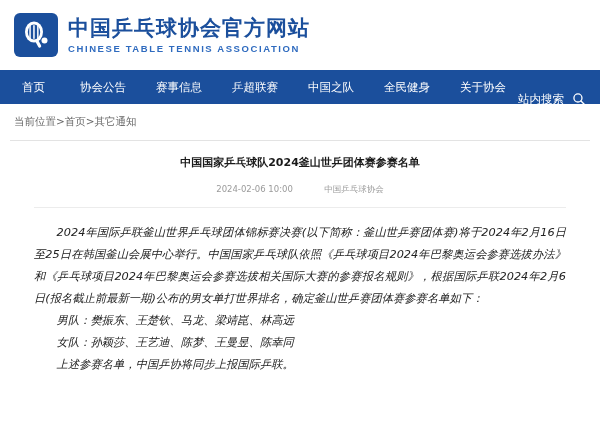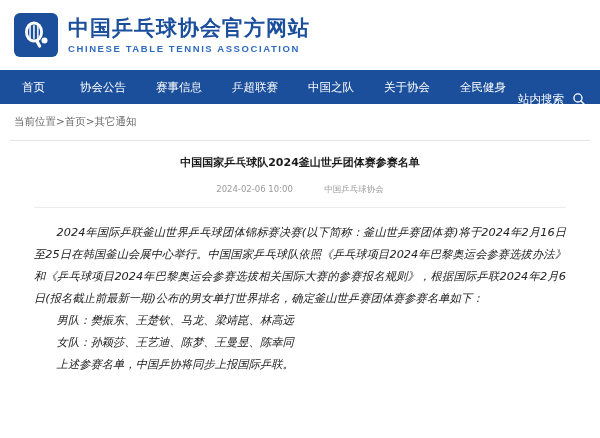--- a/index.html
+++ b/index.html
@@ -165,22 +165,22 @@
       <div class="brand-en">CHINESE TABLE TENNIS ASSOCIATION</div>
     </div>
   </div>
 
   <div class="nav-bar">
     <div class="nav-item first">首页</div>
     <div class="nav-item">协会公告</div>
     <div class="nav-item">赛事信息</div>
     <div class="nav-item">乒超联赛</div>
     <div class="nav-item">中国之队</div>
+    <div class="nav-item">全民健身</div>
     <div class="nav-item">关于协会</div>
-    <div class="nav-item">全民健身</div>
     <div class="nav-search">
       <span class="label">站内搜索</span>
       <span>
         <svg class="search-ico" viewBox="0 0 16 16" aria-hidden="true">
           <circle cx="6.8" cy="6.8" r="4.6" fill="none" stroke="#ffffff" stroke-width="1.5"></circle>
           <line x1="10.3" y1="10.3" x2="14.2" y2="14.2" stroke="#ffffff" stroke-width="1.6" stroke-linecap="round"></line>
         </svg>
       </span>
     </div>
   </div>

